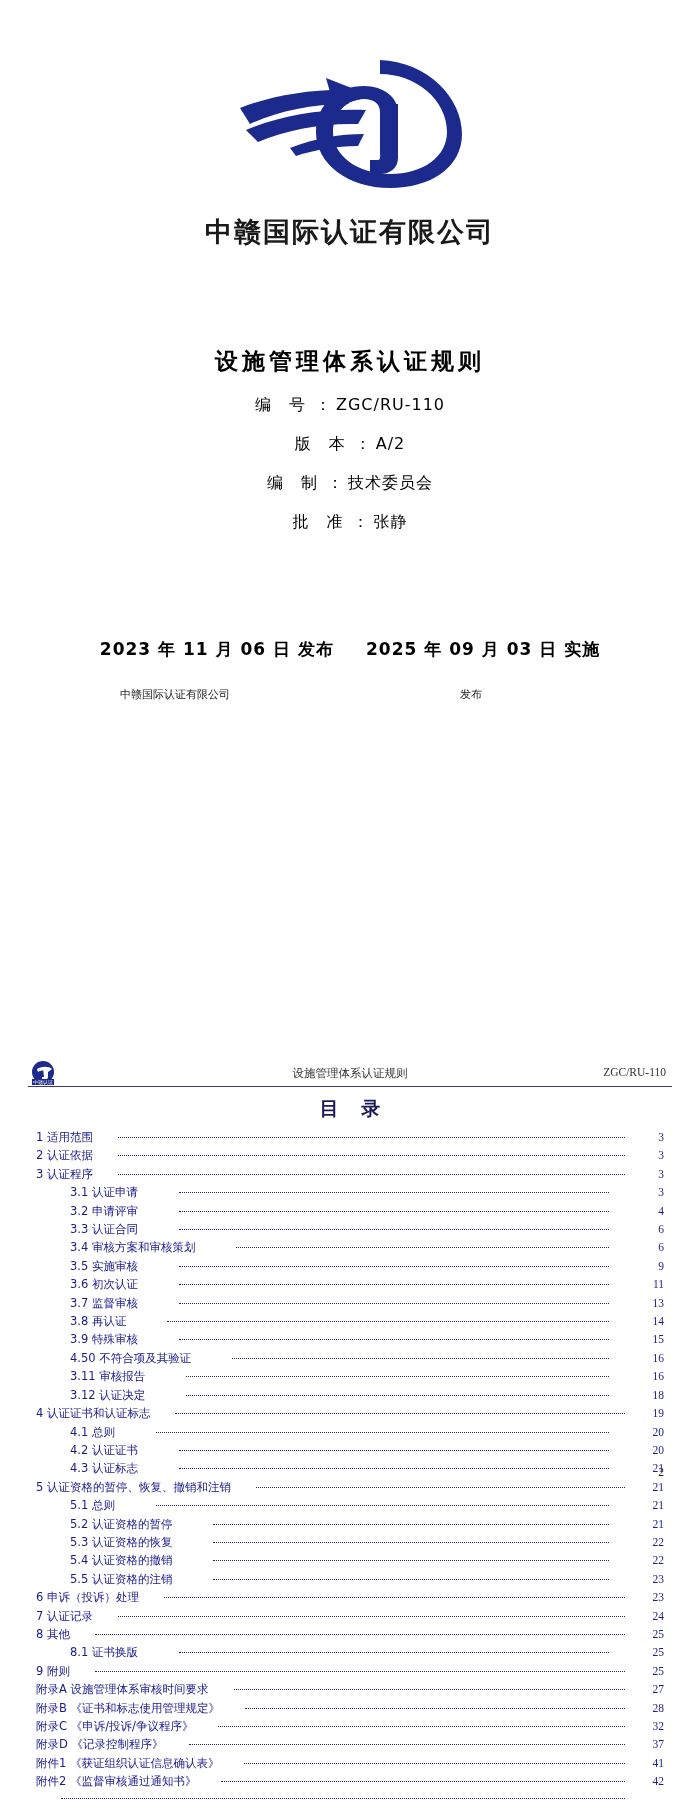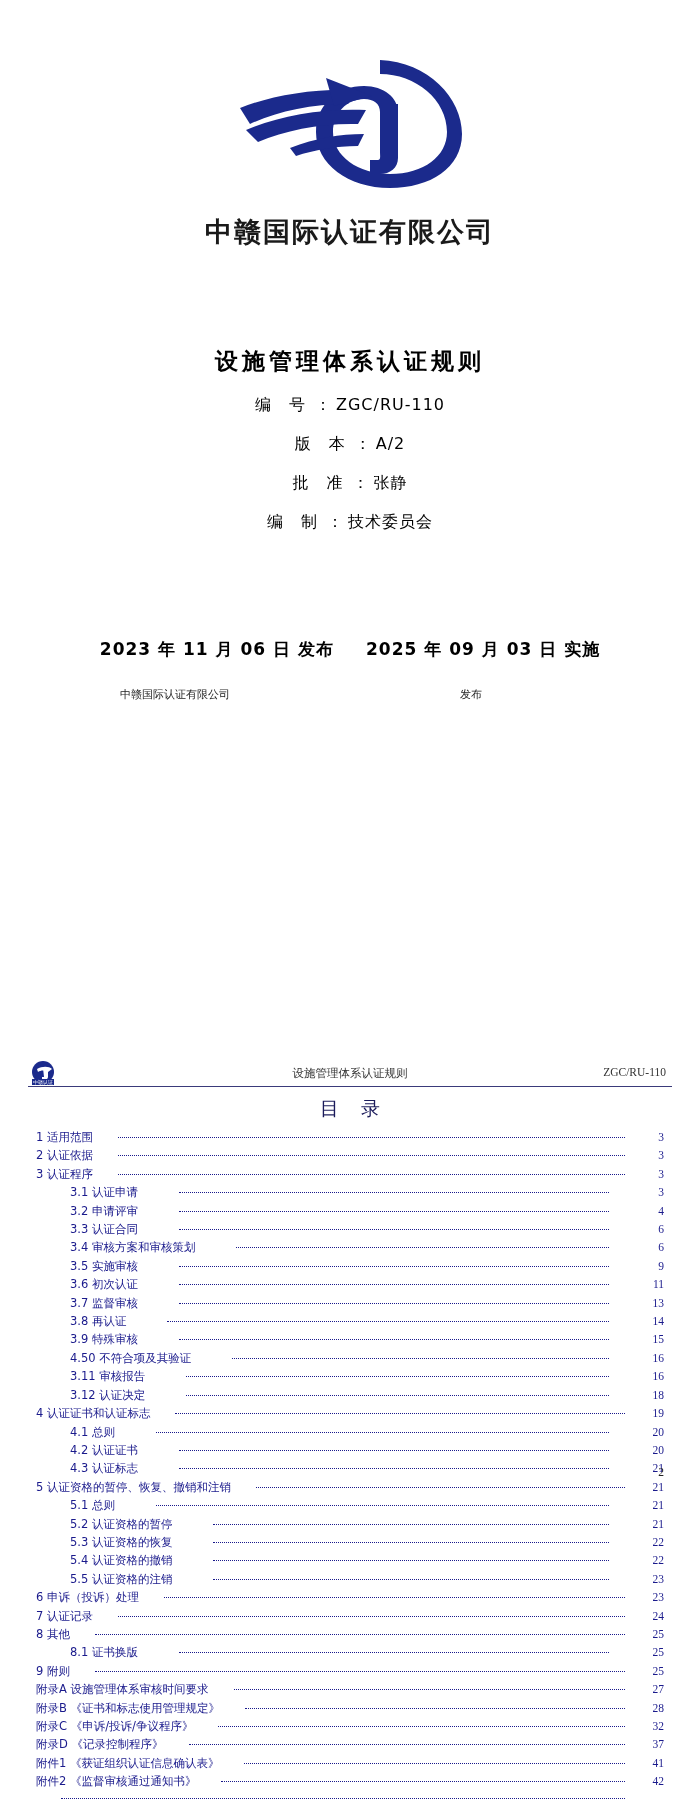--- a/index.html
+++ b/index.html
@@ -136,21 +136,21 @@
     border-top: 1px solid #3a3a7a;
   }
 
   
   .toc-title {
     position: absolute;
     top: 1096px;
     left: 8px; right: 0;
     text-align: center;
     font-size: 19px;
-    font-weight: normal;
+    font-weight: bold;
     letter-spacing: 8px;
     font-family: "DejaVu Sans", sans-serif;
     color: #1a1a5a;
   }
   .toc-list {
     position: absolute;
     top: 1128px;
     left: 36px;
     right: 36px;
   }
@@ -217,24 +217,24 @@
     <div class="doc-title">设施管理体系认证规则</div>
 
     <div class="meta-block">
       <div class="meta-row">
         <span class="meta-label">编　号</span><span class="meta-sep">：</span><span>ZGC/RU-110</span>
       </div>
       <div class="meta-row">
         <span class="meta-label">版　本</span><span class="meta-sep">：</span><span>A/2</span>
       </div>
       <div class="meta-row">
+        <span class="meta-label">编　制</span><span class="meta-sep">：</span><span>技术委员会</span>
+      </div>
+      <div class="meta-row">
         <span class="meta-label">批　准</span><span class="meta-sep">：</span><span>张静</span>
-      </div>
-      <div class="meta-row">
-        <span class="meta-label">编　制</span><span class="meta-sep">：</span><span>技术委员会</span>
       </div>
     </div>
 
     <div class="issue-line">
       <span>2023 年 11 月 06 日 发布</span><span class="gap"></span><span>2025 年 09 月 03 日 实施</span>
     </div>
 
     <div class="footer-cover">
       <span class="left">中赣国际认证有限公司</span>
       <span class="right">发布</span>

